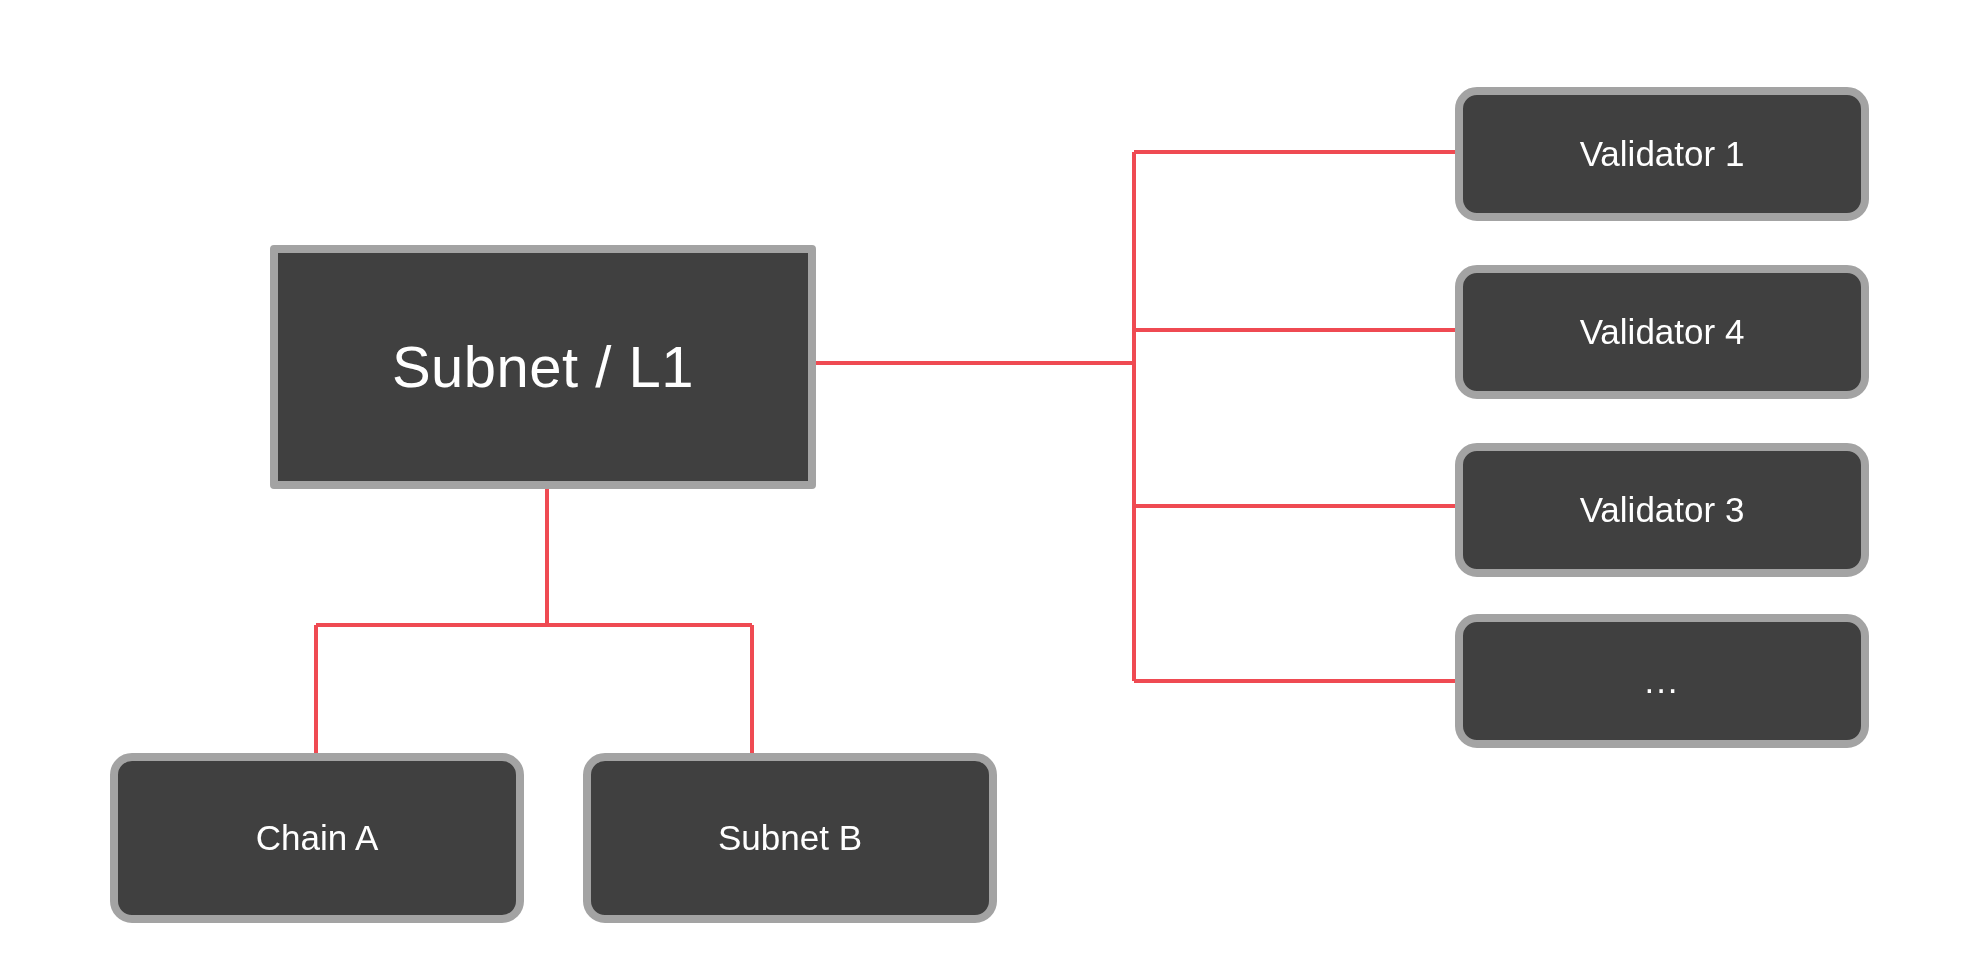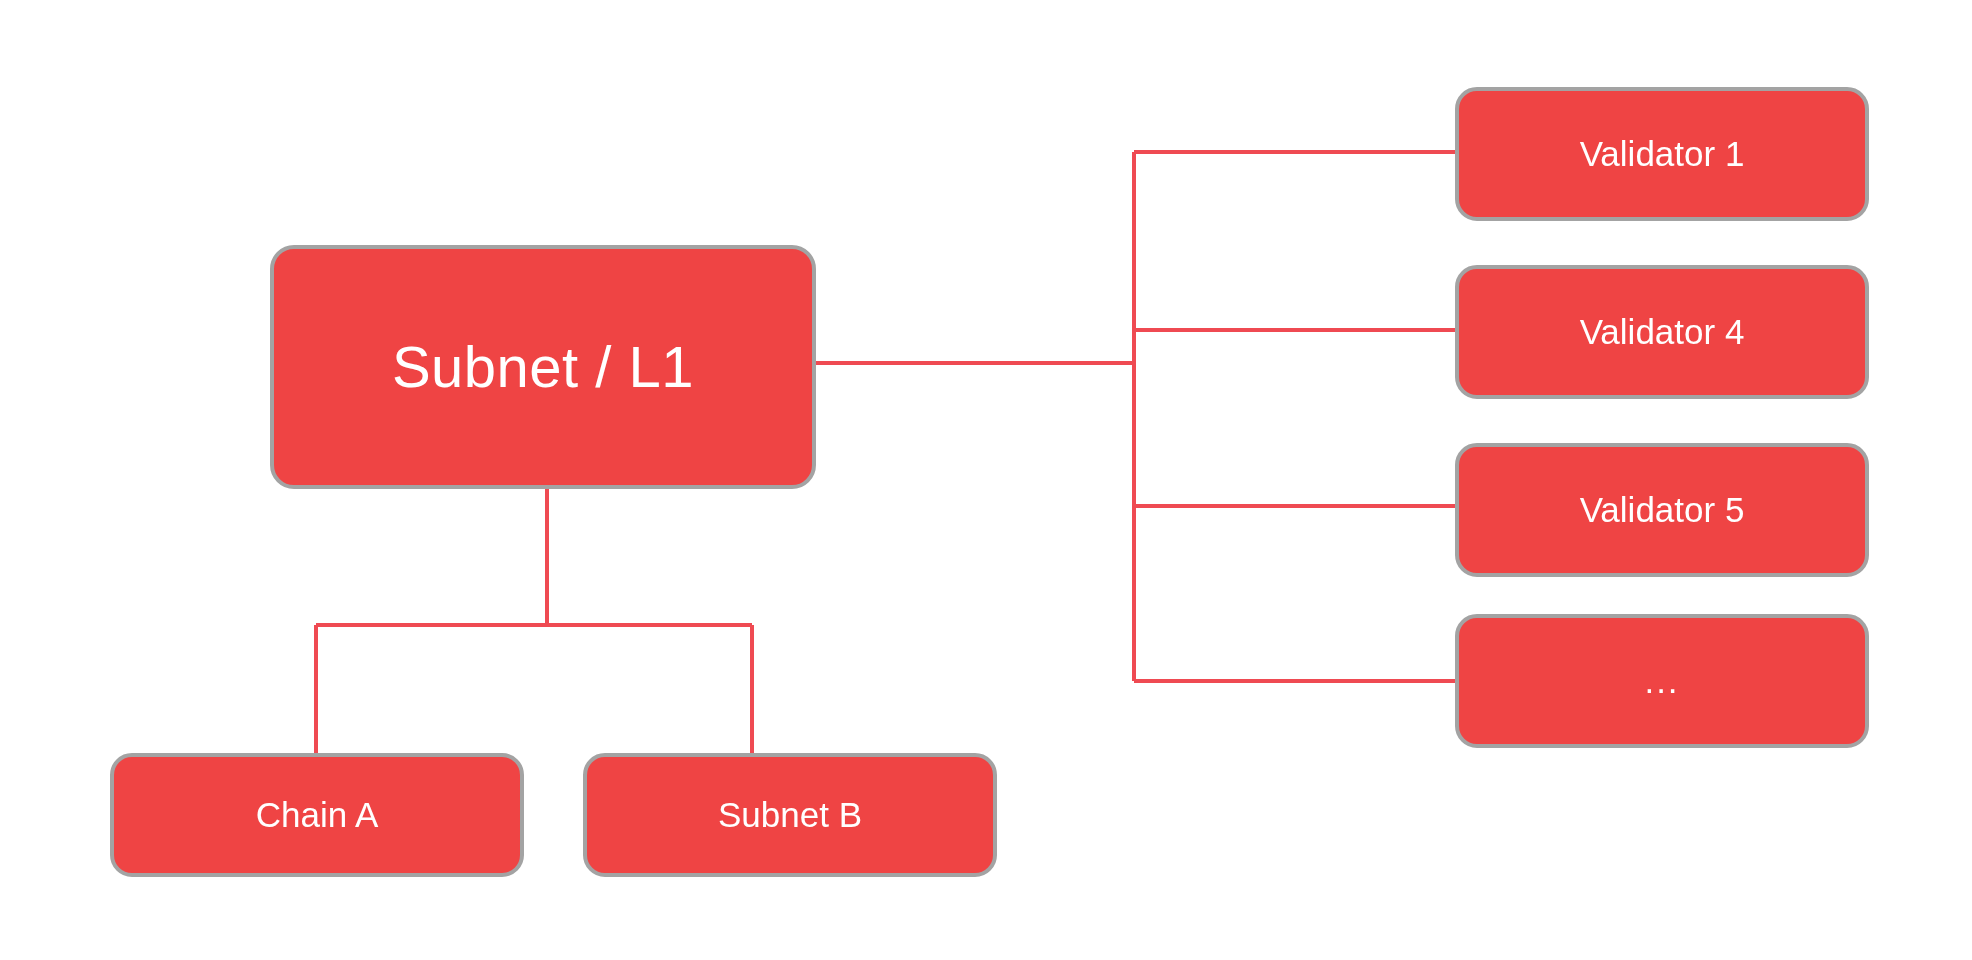--- a/index.html
+++ b/index.html
@@ -27,46 +27,46 @@
     display: block;
   }
   .node {
     position: absolute;
     box-sizing: border-box;
     display: flex;
     align-items: center;
     justify-content: center;
     text-align: center;
     color: #ffffff;
-    background: #ef4444;
-    border: 4px solid #a3a3a3;
+    background: #404040;
+    border: 8px solid #a3a3a3;
     border-radius: 22px;
     z-index: 2;
     user-select: none;
   }
   .node-label {
     display: block;
     line-height: 1.1;
     white-space: nowrap;
   }
   .node-root {
     left: 270px;
     top: 245px;
     width: 546px;
     height: 244px;
-    border-radius: 24px;
+    border-radius: 4px;
   }
   .node-root .node-label {
     font-size: 58px;
     font-weight: 400;
     letter-spacing: 0.5px;
   }
   .node-chain {
     width: 414px;
-    height: 124px;
+    height: 170px;
     top: 753px;
   }
   .node-chain-a { left: 110px; }
   .node-chain-b { left: 583px; }
   .node-chain .node-label {
     font-size: 35px;
     font-weight: 400;
   }
   .node-validator {
     left: 1455px;
@@ -122,20 +122,20 @@
 
   <div class="node node-validator node-v1">
     <span class="node-label">Validator 1</span>
   </div>
 
   <div class="node node-validator node-v2">
     <span class="node-label">Validator 4</span>
   </div>
 
   <div class="node node-validator node-v3">
-    <span class="node-label">Validator 5</span>
+    <span class="node-label">Validator 3</span>
   </div>
 
   <div class="node node-validator node-v4">
     <span class="node-label">...</span>
   </div>
 
 </div>
 
 </body></html>

